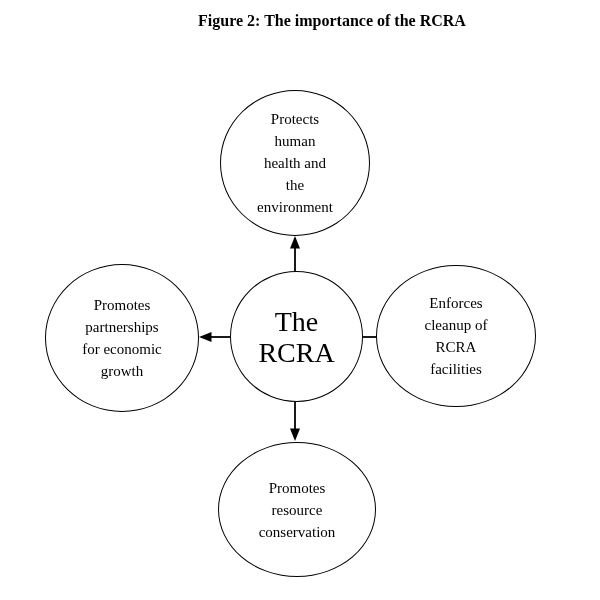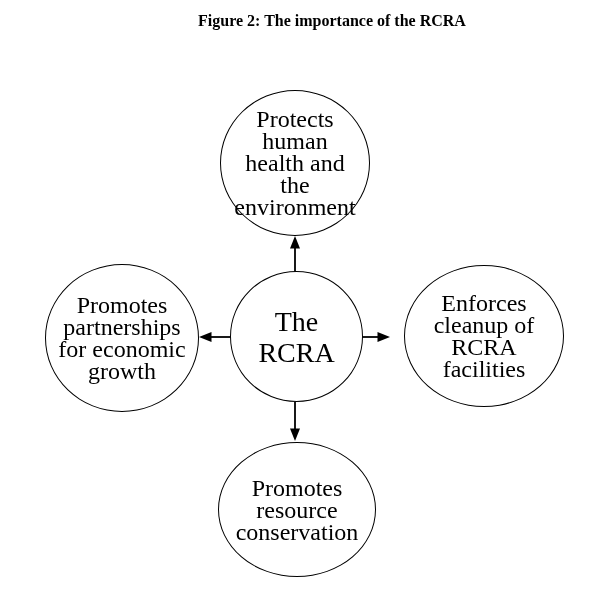--- a/index.html
+++ b/index.html
@@ -33,32 +33,32 @@
     border: 1.5px solid #000000;
     border-radius: 50%;
     background: #ffffff;
     display: flex;
     align-items: center;
     justify-content: center;
     text-align: center;
   }
   .node-label {
     white-space: pre-line;
-    font-size: 24px;
+    font-size: 15px;
     line-height: 22px;
   }
   .center-label {
     white-space: pre-line;
     font-size: 28px;
     line-height: 31px;
   }
   .node-top    { left: 220px; top:  90px; width: 150px; height: 146px; }
   .node-left   { left:  45px; top: 264px; width: 154px; height: 148px; }
   .node-center { left: 230px; top: 271px; width: 133px; height: 131px; }
-  .node-right  { left: 404px; top: 265px; width: 160px; height: 142px; }
+  .node-right  { left: 376px; top: 265px; width: 160px; height: 142px; }
   .node-bottom { left: 218px; top: 442px; width: 158px; height: 135px; }
   .arrows-layer {
     position: absolute;
     left: 0;
     top: 0;
     width: 600px;
     height: 600px;
     pointer-events: none;
   }
 </style>

